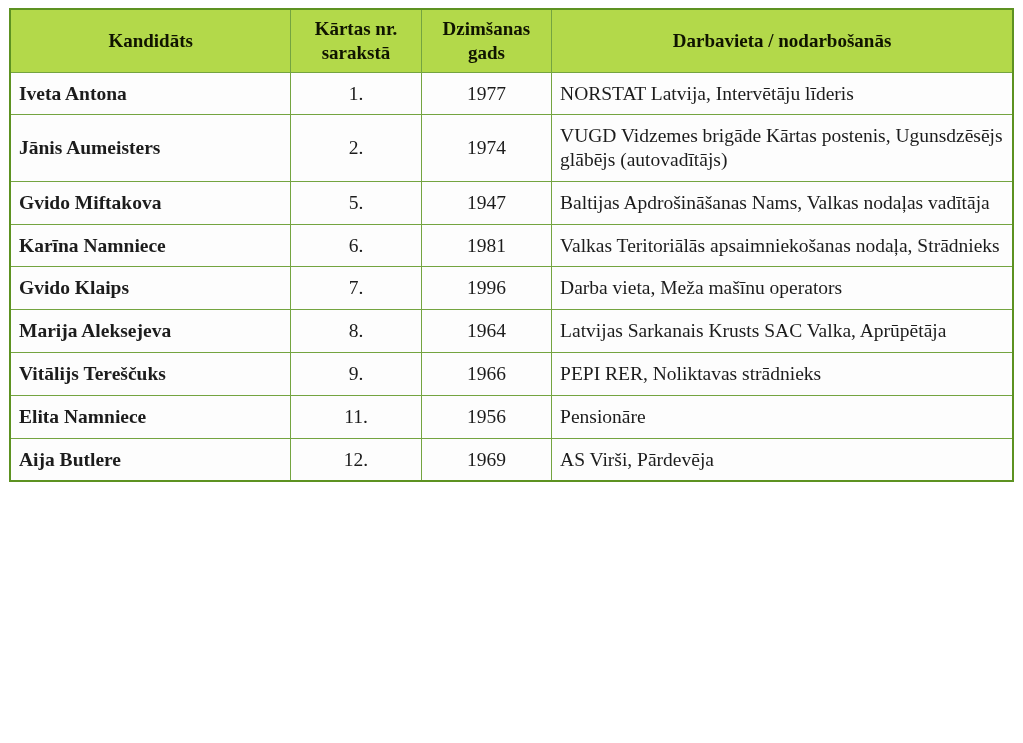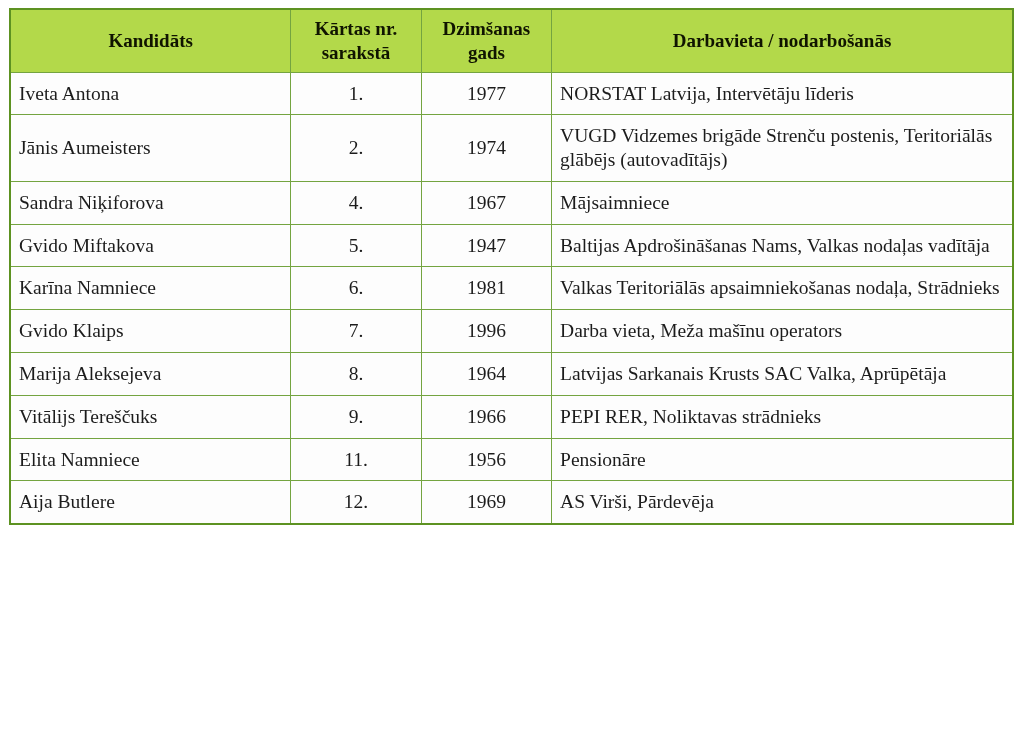--- a/index.html
+++ b/index.html
@@ -46,21 +46,21 @@
   }
   table.candidates td {
     font-size: 19.5px;
     line-height: 1.22;
     color: var(--body-text);
     background: var(--row-bg);
     padding: 9px 8px;
     vertical-align: middle;
   }
   td.c-name {
-    font-weight: normal;
+    font-weight: bold;
     color: #000000;
     padding-left: 6px;
   }
   td.c-order, td.c-year { text-align: center; }
   col.col-name  { width: 28%; }
   col.col-order { width: 13%; }
   col.col-year  { width: 13%; }
   col.col-occ   { width: 46%; }
 </style>
 </head>
@@ -87,30 +87,24 @@
     <td class="c-name">Iveta Antona</td>
     <td class="c-order">1.</td>
     <td class="c-year">1977</td>
     <td class="c-occ">NORSTAT Latvija, Intervētāju līderis</td>
   </tr>
 
   <tr>
     <td class="c-name">Jānis Aumeisters</td>
     <td class="c-order">2.</td>
     <td class="c-year">1974</td>
-    <td class="c-occ">VUGD Vidzemes brigāde Strenču postenis, Teritoriālās glābējs (autovadītājs)</td>
+    <td class="c-occ">VUGD Vidzemes brigāde Kārtas postenis, Ugunsdzēsējs glābējs (autovadītājs)</td>
   </tr>
 
 
-  <tr>
-    <td class="c-name">Sandra Niķiforova</td>
-    <td class="c-order">4.</td>
-    <td class="c-year">1967</td>
-    <td class="c-occ">Mājsaimniece</td>
-  </tr>
 
   <tr>
     <td class="c-name">Gvido Miftakova</td>
     <td class="c-order">5.</td>
     <td class="c-year">1947</td>
     <td class="c-occ">Baltijas Apdrošināšanas Nams, Valkas nodaļas vadītāja</td>
   </tr>
 
   <tr>
     <td class="c-name">Karīna Namniece</td>

